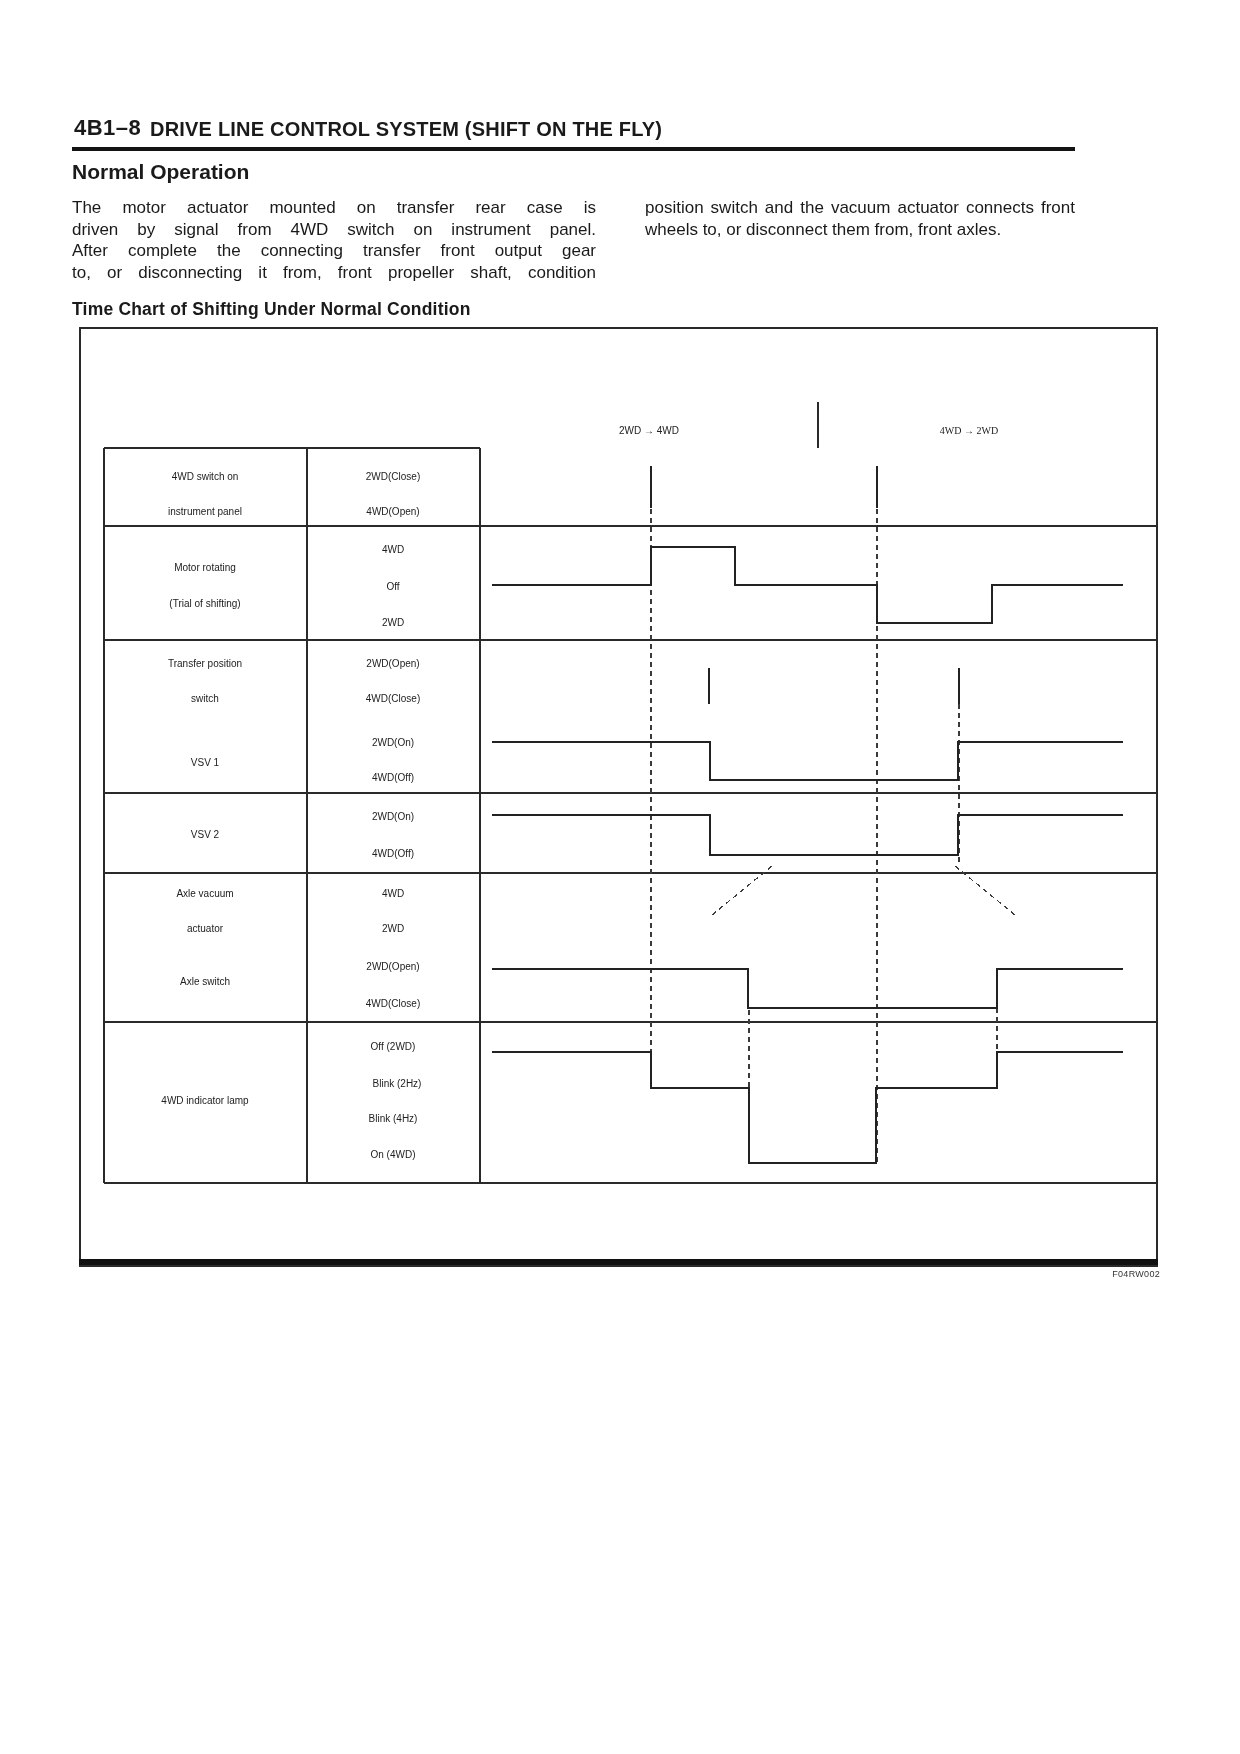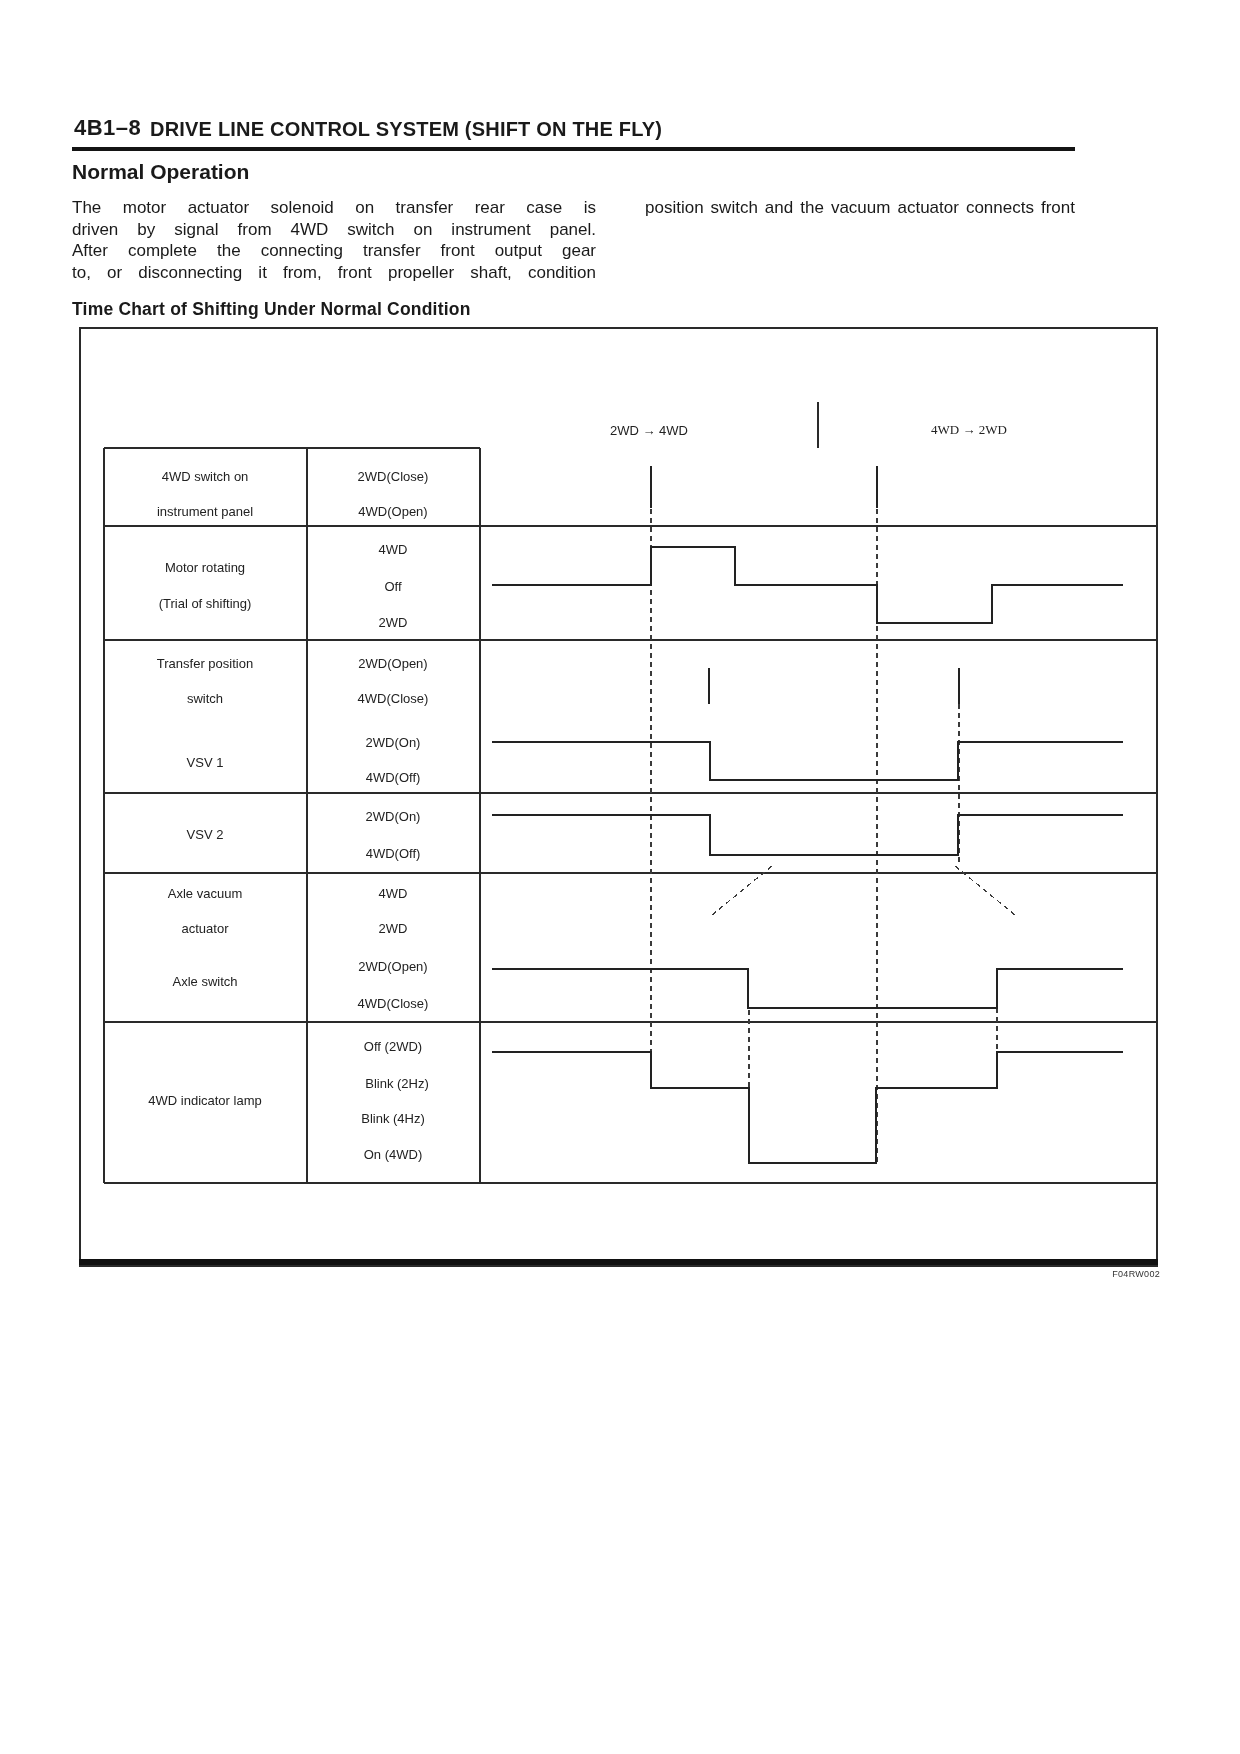--- a/index.html
+++ b/index.html
@@ -11,44 +11,45 @@
   .header-rule{left:72px;top:147px;width:1003px;height:4px;background:#141414;}
   .section-title{left:72px;top:160px;font-size:21px;font-weight:bold;}
   .body-col{top:197px;font-size:17px;line-height:21.7px;}
   .body-col.left{left:72px;width:524px;}
   .body-col.right{left:645px;width:430px;}
   .jline{text-align:justify;text-align-last:justify;white-space:normal;}
   .pline{text-align:left;}
   .chart-subtitle{left:72px;top:299px;font-size:17.5px;font-weight:bold;letter-spacing:.2px;}
   #chart-svg{left:0;top:0;width:1240px;height:1754px;pointer-events:none;}
   .chart-text div{position:absolute;transform:translate(-50%,-50%);white-space:nowrap;
-                  font-size:13px;color:#222;}
+                  font-size:10px;color:#222;}
   .figure-code{right:80px;top:1269px;font-size:9px;color:#333;letter-spacing:.3px;}
   line,polyline,rect{shape-rendering:crispEdges;}
 </style>
 </head>
 <body>
 
 <div class="page">
 
   <div class="abs page-code">4B1–8</div>
   <div class="abs page-title">DRIVE LINE CONTROL SYSTEM (SHIFT ON THE FLY)</div>
   <div class="abs header-rule"></div>
 
   <div class="abs section-title">Normal Operation</div>
 
   <div class="abs body-col left">
-    <div class="jline">The motor actuator solenoid on transfer rear case is</div>
+    <div class="jline">The motor actuator mounted on transfer rear case is</div>
     <div class="jline">driven by signal from 4WD switch on instrument panel.</div>
     <div class="jline">After complete the connecting transfer front output gear</div>
     <div class="jline">to, or disconnecting it from, front propeller shaft, condition</div>
   </div>
 
   <div class="abs body-col right">
     <div class="jline">position switch and the vacuum actuator connects front</div>
+    <div class="pline">wheels to, or disconnect them from, front axles.</div>
   </div>
 
   <div class="abs chart-subtitle">Time Chart of Shifting Under Normal Condition</div>
 
   <svg id="chart-svg" class="abs" viewBox="0 0 1240 1754" xmlns="http://www.w3.org/2000/svg">
       <rect x="80" y="328" width="1077" height="938" fill="none" stroke="#2a2a2a" stroke-width="2.2"></rect>
       <line x1="79" y1="1262" x2="1158" y2="1262" stroke="#111" stroke-width="6"></line>
       <line x1="104" y1="448" x2="480" y2="448" stroke="#2a2a2a" stroke-width="1.6"></line>
       <line x1="104" y1="448" x2="104" y2="1183" stroke="#2a2a2a" stroke-width="1.6"></line>
       <line x1="307" y1="448" x2="307" y2="1183" stroke="#2a2a2a" stroke-width="1.6"></line>

